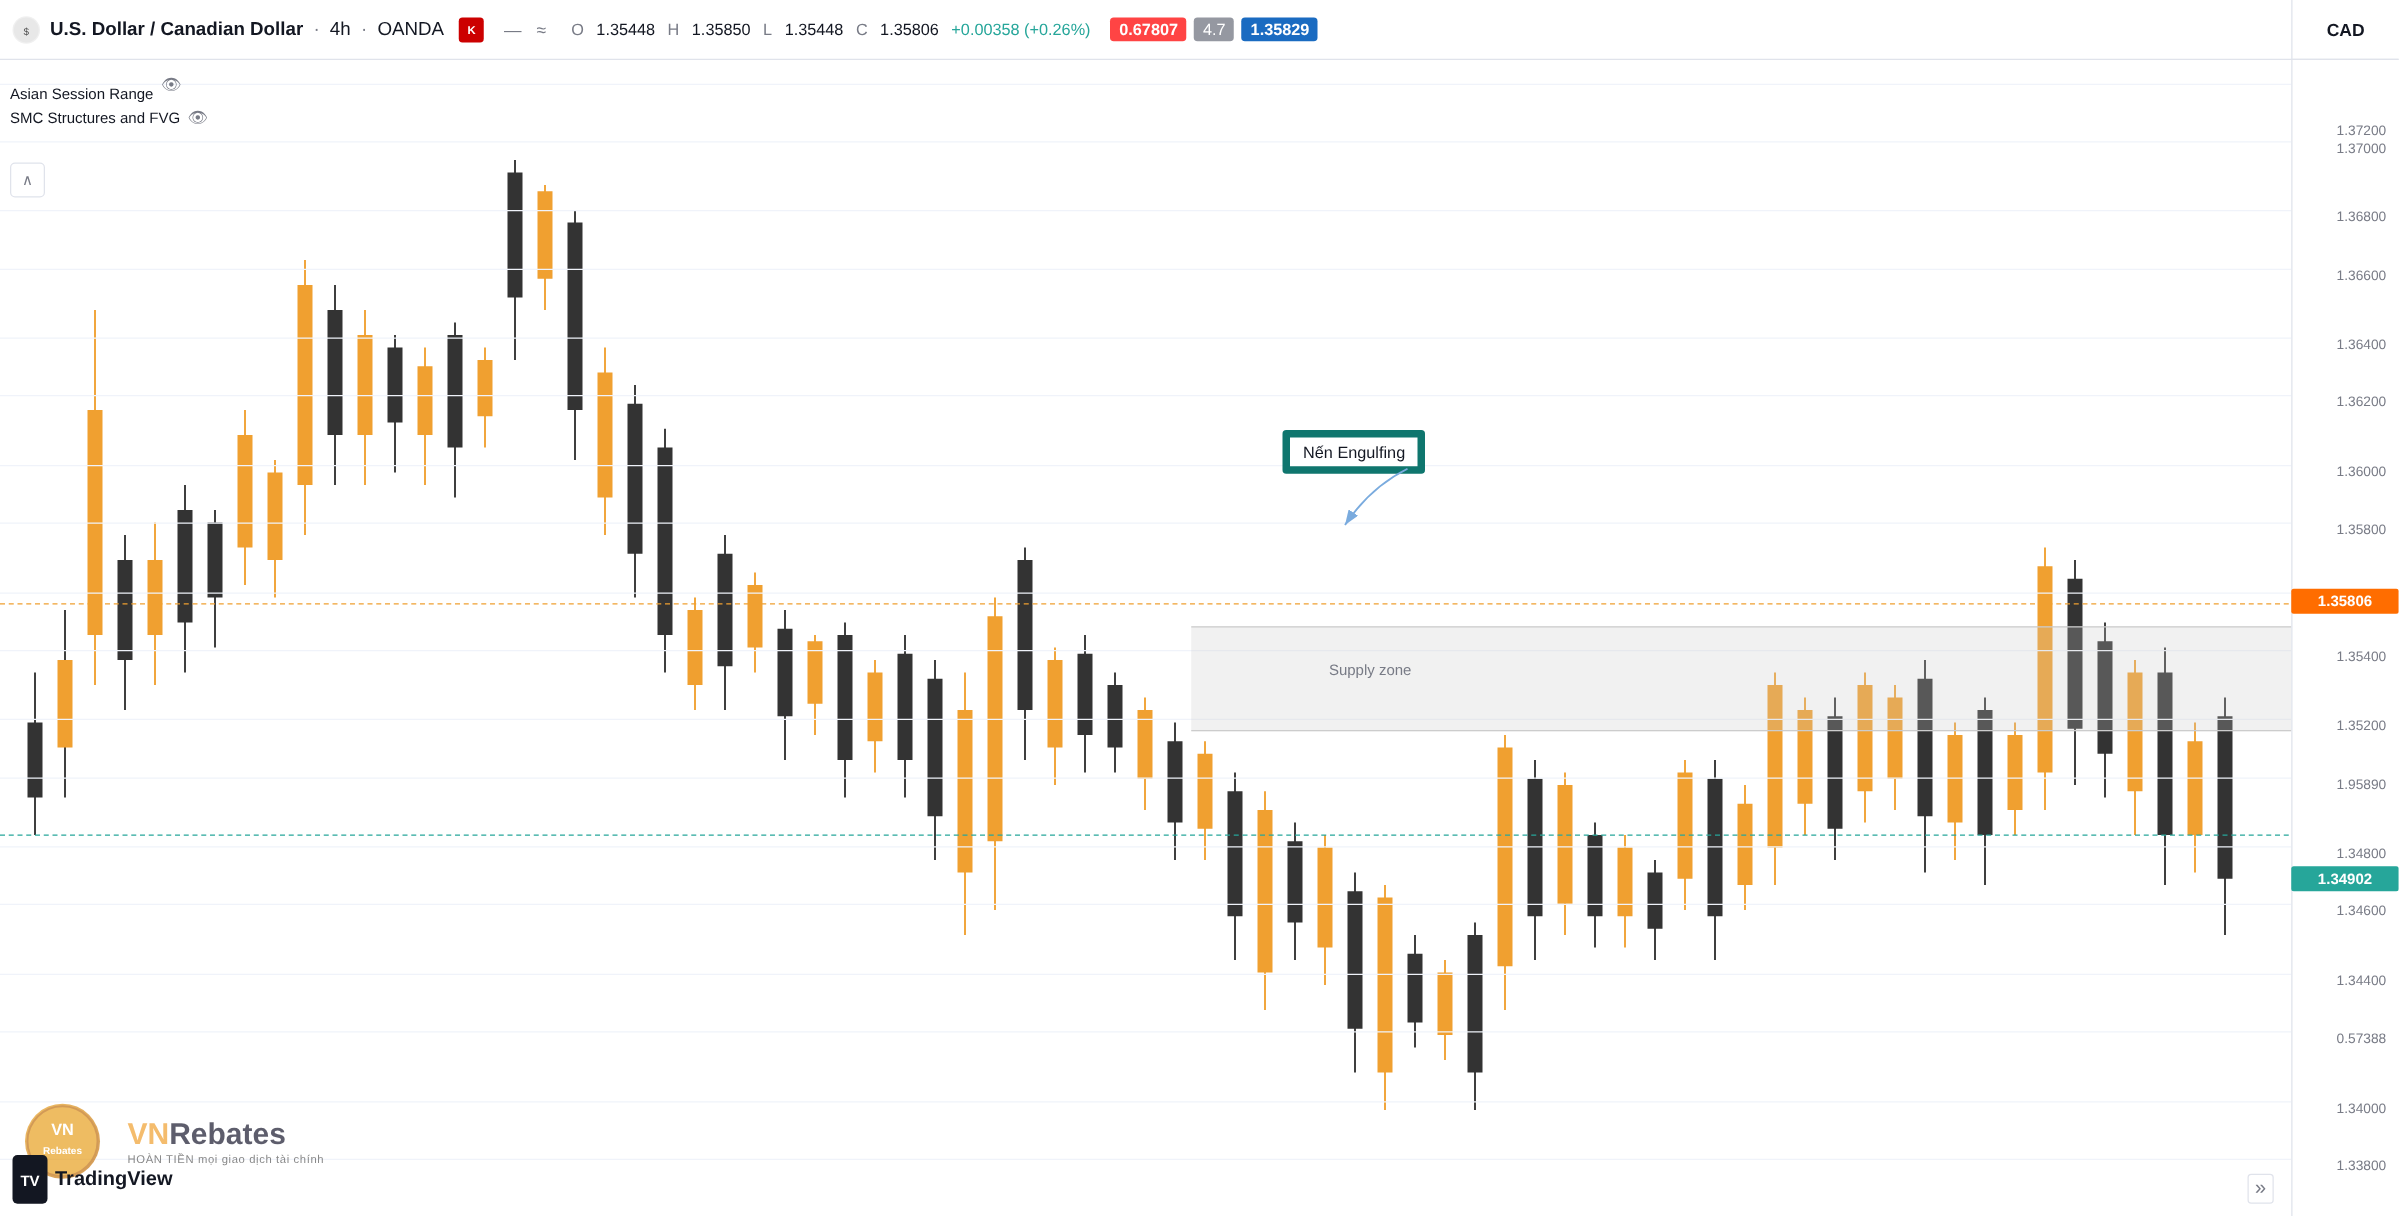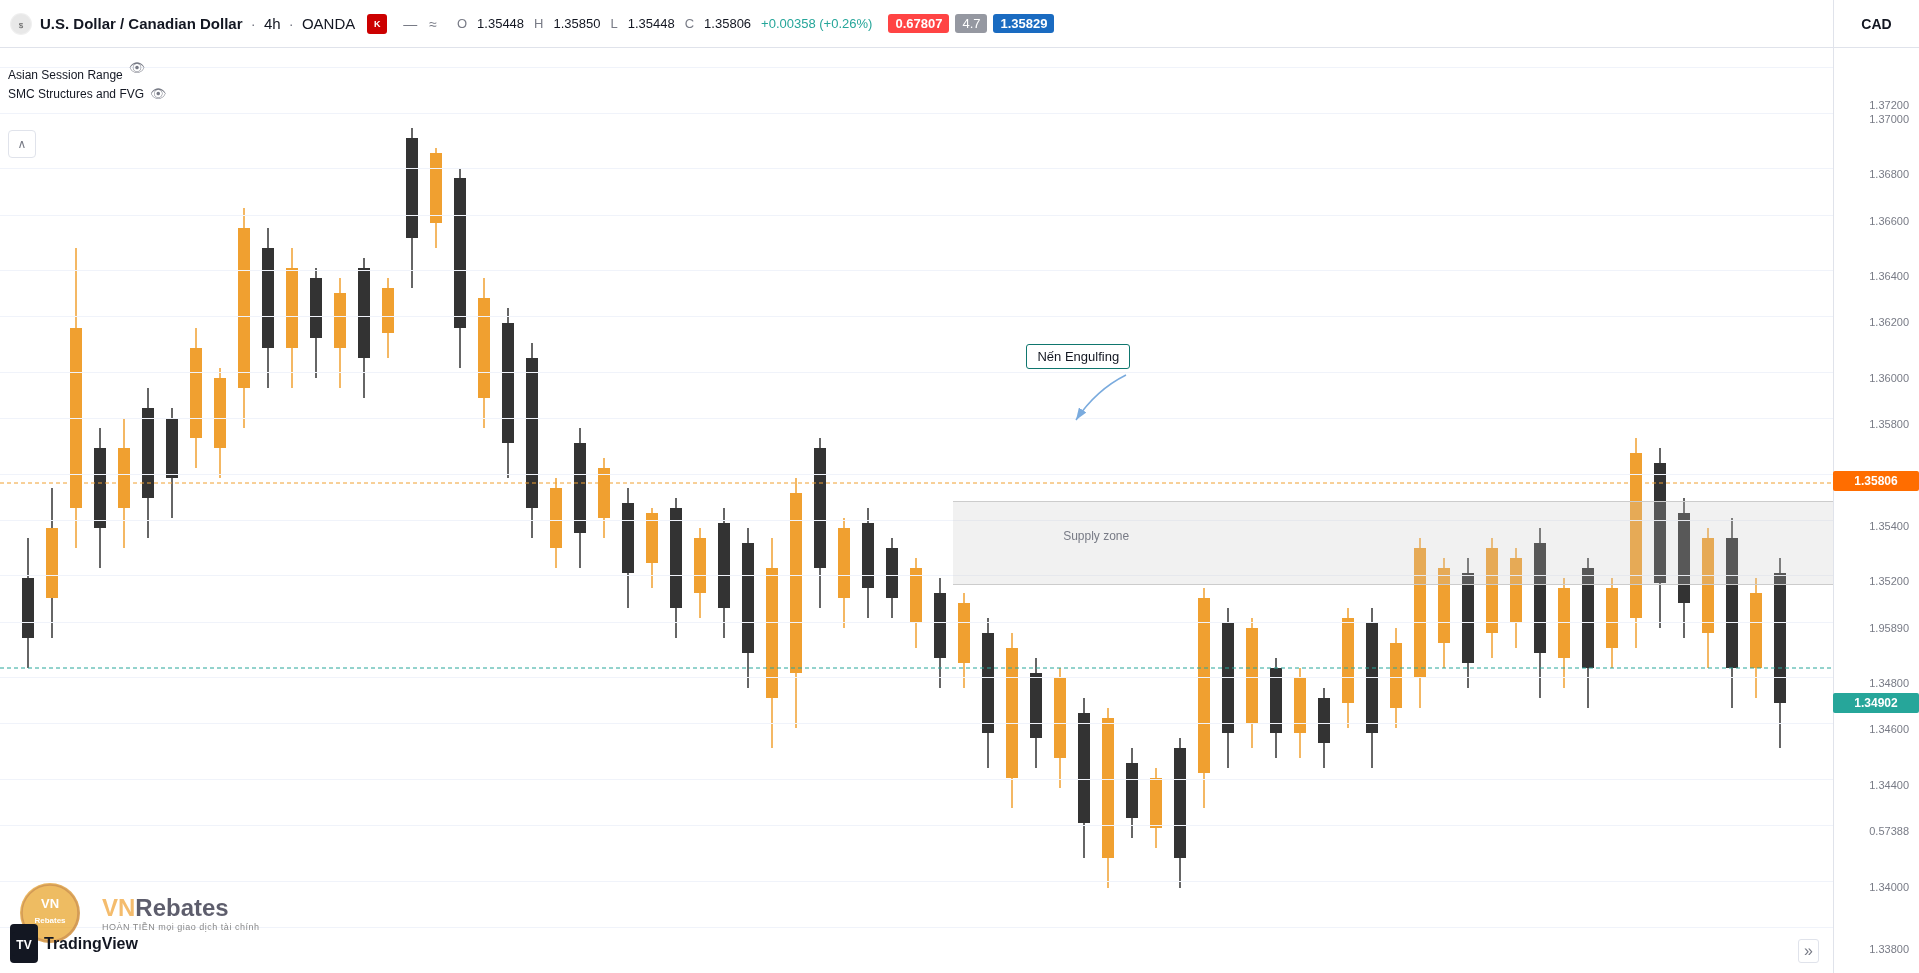--- a/index.html
+++ b/index.html
@@ -216,21 +216,21 @@
     }
 
     
     #engulfing-annotation {
       position: absolute;
       z-index: 10;
     }
 
     #engulfing-box {
       background: white;
-      border: 1px solid #0f766e;
+      border: 6px solid #0f766e;
       border-radius: 3px;
       padding: 4px 10px;
       font-size: 13px;
       color: #131722;
       white-space: nowrap;
     }
 
     
     #watermark {
       position: absolute;
@@ -656,21 +656,21 @@
     <span class="price-label" style="top:40%;">1.35800</span>
     <span class="price-label" style="top:46%;">1.35600</span>
     <span class="price-label" style="top:51%;">1.35400</span>
     <span class="price-label" style="top:57%;">1.35200</span>
     <span class="price-label" style="top:62%;">1.95890</span>
     <span class="price-label" style="top:68%;">1.34800</span>
     <span class="price-label" style="top:73%;">1.34600</span>
     <span class="price-label" style="top:79%;">1.34400</span>
     <span class="price-label" style="top:84%;">0.57388</span>
     <span class="price-label" style="top:90%;">1.34000</span>
-    <span class="price-label" style="top:95%;margin-top:16px;">1.33800</span>
+    <span class="price-label" style="top:95%;">1.33800</span>
 
     <div id="current-price-badge" style="top: calc(40.5% + 48px);">1.35806</div>
 
     <div id="price-badge-bottom" style="top: calc(64.5% + 48px);">1.34902</div>
   </div>
 
   <div id="watermark">
     <div id="vn-logo">
       <svg width="60" height="60" viewBox="0 0 60 60">
         <circle cx="30" cy="30" r="28" fill="#e8a020" stroke="#c07010" stroke-width="1.5"></circle>

